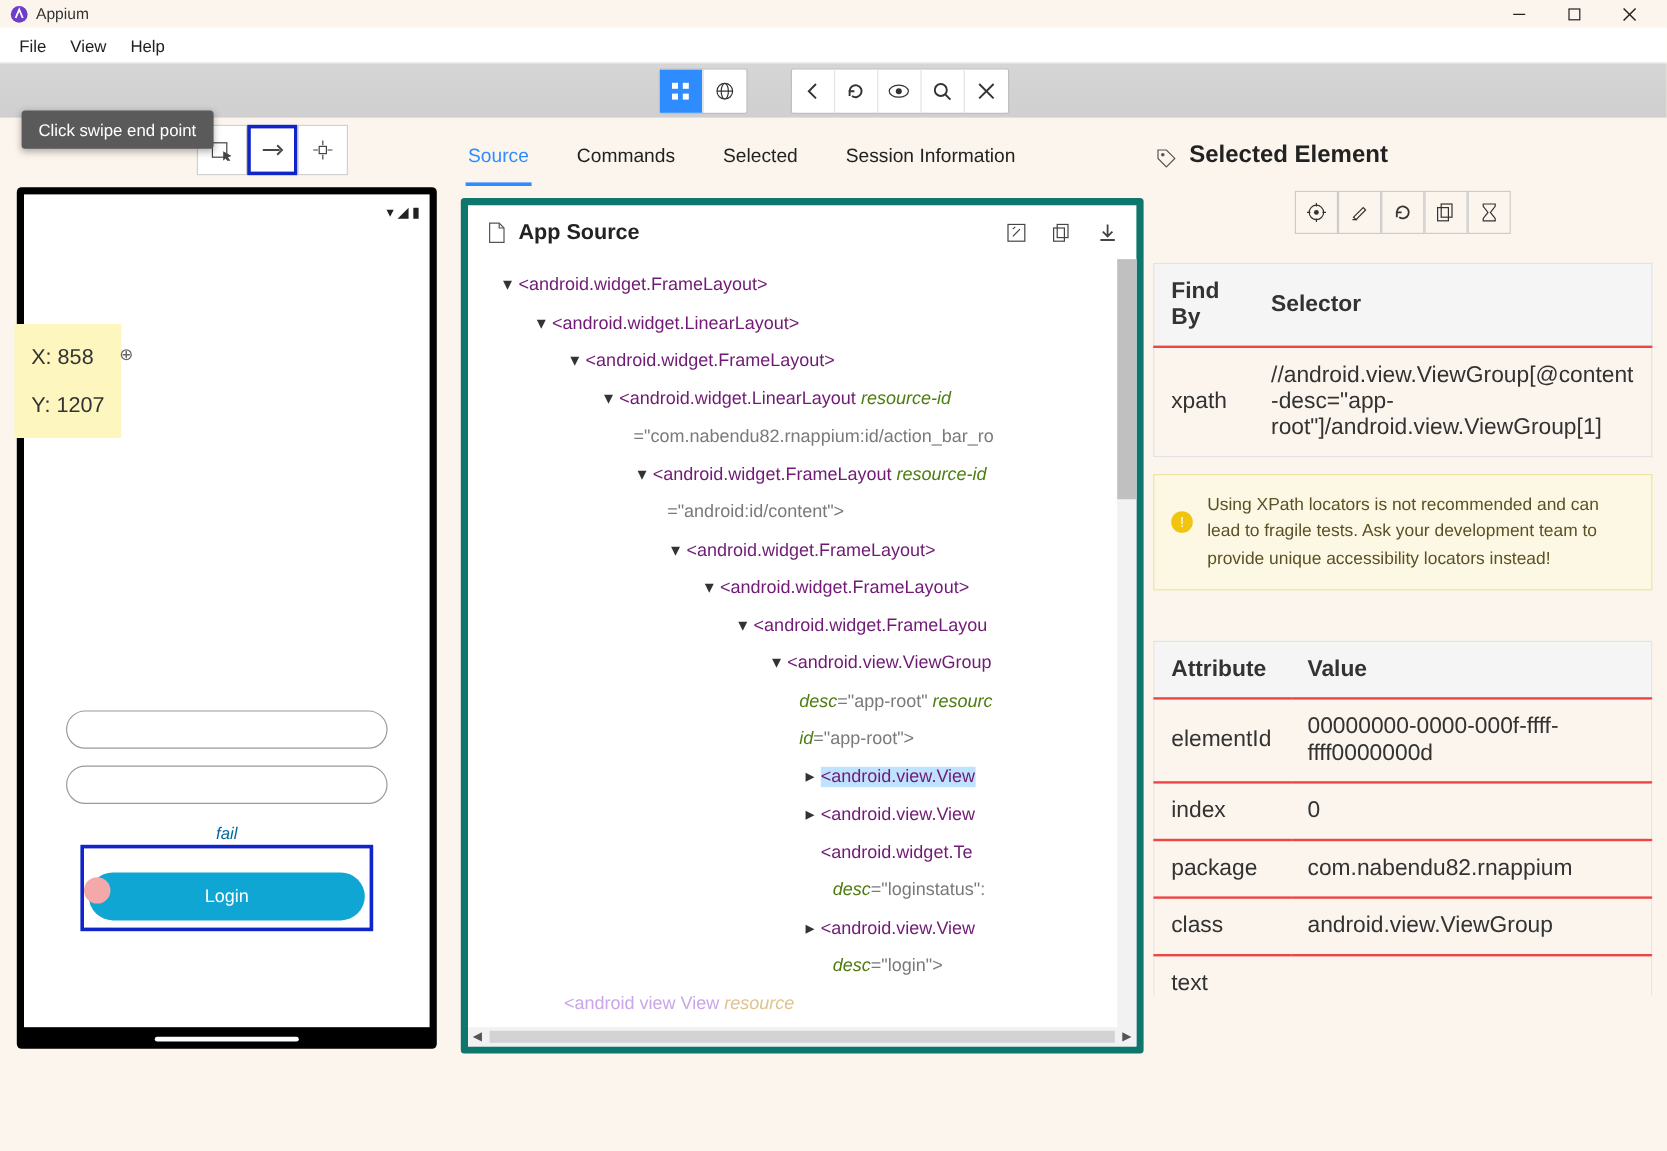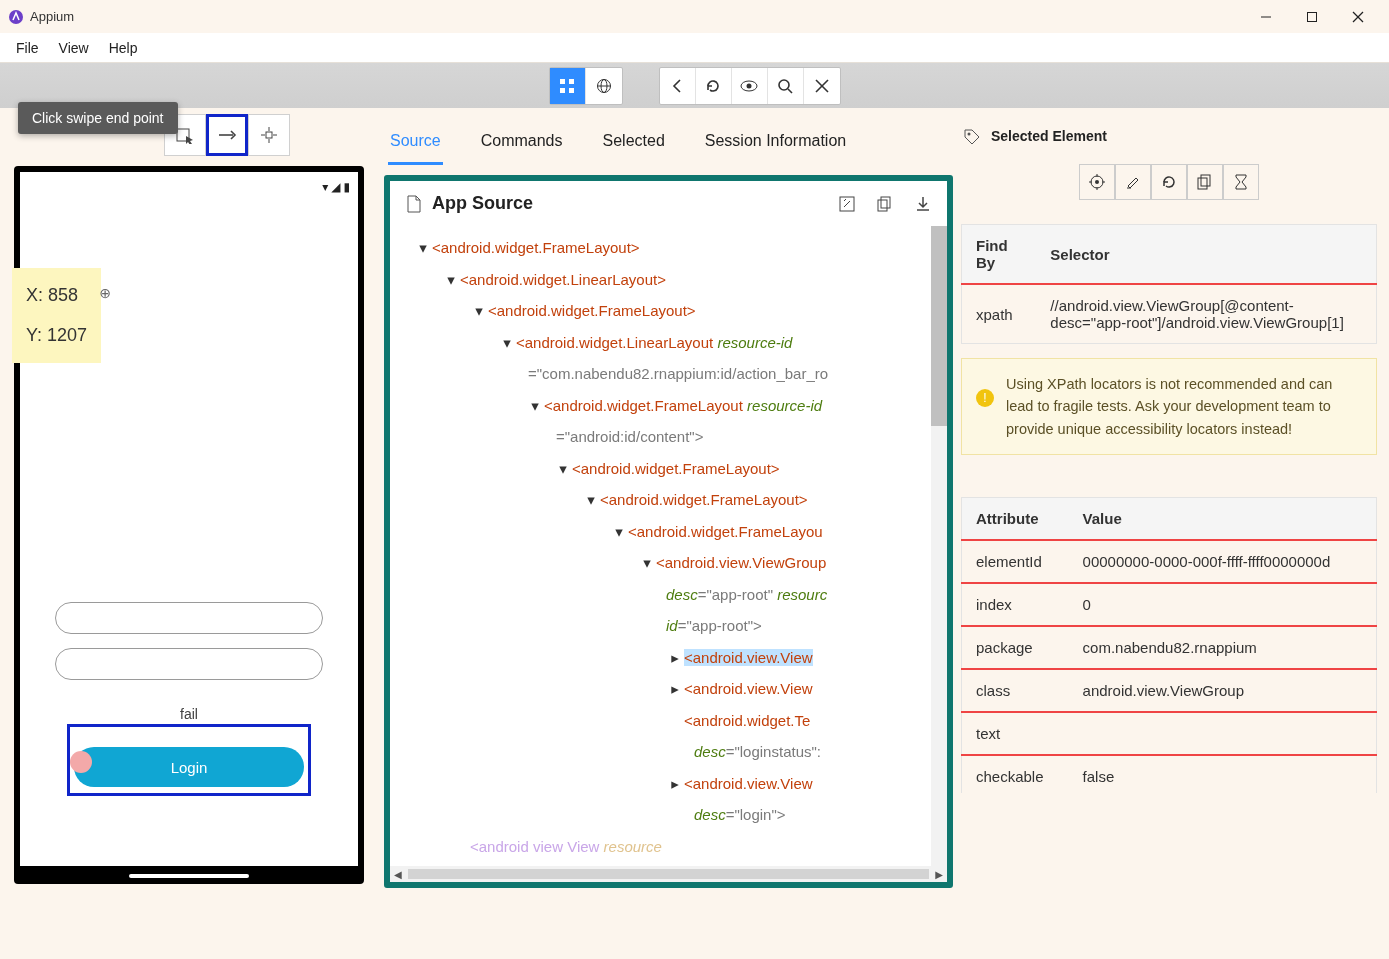--- a/index.html
+++ b/index.html
@@ -1,17 +1,17 @@
 <!DOCTYPE html>
 <html><head>
 <meta charset="utf-8">
 <style>
 * { margin:0; padding:0; box-sizing:border-box; font-family:"Segoe UI",Arial,sans-serif; }
 body { width:1389px; height:959px; background:#fcf5ed; overflow:hidden; }
-.titlebar { height:33px; display:flex; align-items:center; padding:0 8px; background:#fcf5ed;text-align:right; }
+.titlebar { height:23px; display:flex; align-items:center; padding:0 8px; background:#fcf5ed;text-align:right; }
 .titlebar .logo { width:16px; height:16px; margin-right:6px; }
 .titlebar .title { font-size:13px; color:#333; }
 .win-controls { margin-left:auto; display:flex; }
 .win-controls .wbtn { width:46px; height:33px; display:flex; align-items:center; justify-content:center; color:#222; font-size:13px; }
 .menubar { height:30px; display:flex; align-items:center; padding:0 6px; border-bottom:1px solid #e6e0d8; background:#fff; }
 .menubar .mitem { padding:4px 10px; font-size:14px; color:#222; }
 .toolbar-outer { background:linear-gradient(#d6d6d6,#cfcfcf); height:45px; display:flex; align-items:center; justify-content:center; }
 .seggrp { display:flex; background:#fff; border:1px solid #bfbfbf; border-radius:2px; margin:0 18px; }
 .segbtn { width:36px; height:36px; display:flex; align-items:center; justify-content:center; border-right:1px solid #e3e3e3; color:#333; }
 .segbtn:last-child { border-right:none; }
@@ -22,26 +22,26 @@
 .right-col { width:430px; padding:8px 12px 8px 2px; }
 .panel { background:#fff; border:6px solid #0f766e; border-radius:3px; }
 .tooltip { position:absolute; left:18px; top:-6px; background:#5a5a5a; color:#fff; padding:8px 14px; font-size:14px; border-radius:3px; z-index:5; box-shadow:0 2px 6px rgba(0,0,0,.3);}
 .tooltip:after { content:""; position:absolute; left:20px; bottom:-7px; border:7px solid transparent; border-top-color:#5a5a5a; }
 .left-toolbar { display:flex; gap:0; margin-bottom:10px; margin-left:150px; }
 .ltbtn { width:42px; height:42px; background:#fff; border:1px solid #d0d0d0; display:flex; align-items:center; justify-content:center; color:#444; }
 .ltbtn.hl { border:3px solid #1025c9; }
 .device-frame { width:350px; height:718px; background:#000; border-radius:4px; position:relative; margin-top:2px; }
 .device-screen { position:absolute; left:6px; right:6px; top:6px; bottom:18px; background:#fff; }
 .statusrow { position:absolute; top:8px; left:0; right:8px; display:flex; justify-content:flex-end; gap:3px; font-size:12px; color:#222;}
-.coord-box { position:absolute; left:12px; top:160px; background:#fdf6bf; padding:8px 14px; font-size:18px; color:#333; z-index:3; line-height:2.2;}
+.coord-box { position:absolute; left:12px; top:172px; background:#fdf6bf; padding:8px 14px; font-size:18px; color:#333; z-index:3; line-height:2.2;}
 .coord-box .xv { position:relative; }
 .coord-box .tgt { position:absolute; right:-24px; top:2px; font-size:14px; color:#666;}
 .form-area { position:absolute; top:430px; left:0; right:0; display:flex; flex-direction:column; align-items:center; }
 .txtfield { width:268px; height:32px; border:1px solid #9a9a9a; border-radius:16px; margin-bottom:14px; }
-.fail-lbl { font-size:14px; color:#404040; margin-bottom:2px; margin-top:12px;}
+.fail-lbl { font-size:14px; color:#0369a1; margin-bottom:2px; margin-top:2px;font-style:italic;}
 .login-wrap { border:3px solid #1025c9; padding:20px 4px 6px 4px; }
 .login-btn { width:230px; height:40px; background:#10a6d3; border-radius:22px; display:flex; align-items:center; justify-content:center; color:#fff; font-size:15px; position:relative;}
 .pink-dot { position:absolute; left:-4px; top:4px; width:22px; height:22px; background:#f3a9a9; border-radius:50%; }
 .homebar { position:absolute; bottom:6px; left:50%; transform:translateX(-50%); width:120px; height:4px; background:#fff; border-radius:2px; }
 .mid-tabs { display:flex; gap:36px; padding:6px 4px 0 4px; border-bottom:1px solid transparent;}
 .mid-tabs .tab { padding:10px 2px 14px 2px; font-size:16px; color:#222; position:relative;}
 .mid-tabs .tab.active { color:#2f8cff; }
 .mid-tabs .tab.active:after { content:""; position:absolute; left:0; right:0; bottom:-1px; height:3px; background:#2f8cff; }
 .source-panel { margin-top:10px; }
 .src-header { display:flex; align-items:center; padding:12px 16px; font-size:18px; font-weight:600; color:#222;}
@@ -49,30 +49,30 @@
 .src-header .hact { margin-left:auto; display:flex; gap:22px; color:#444; font-size:16px;}
 .tree-wrap { position:relative; height:640px; display:flex; }
 .tree-scroll { overflow:hidden; flex:1; padding:6px 6px 6px 6px; font-size:15px; color:#777; line-height:2.1; position:relative;}
 .tree-vbar { width:16px; background:#f2f2f2; position:relative;}
 .tree-vbar .vt { position:absolute; top:0; left:0; right:0; height:200px; background:#c0c0c0;}
 .tree-hbar { height:16px; background:#f2f2f2; display:flex; align-items:center; justify-content:space-between; padding:0 4px;}
 .tree-hbar .ht { background:#d3d3d3; height:10px; flex:1; margin:0 6px; }
 .tree-hbar .harrow { color:#555; font-size:10px;}
 .node { white-space:nowrap; padding-left:0;}
 .node .tog { display:inline-block; width:18px; color:#333; text-align:center;}
-.tag { color:#c2410c; }
+.tag { color:#701a75; }
 .attrname { color:#4d7c0f; font-style:italic; }
 .attrval { color:#7a7a7a; }
 .ind1{padding-left:18px}.ind2{padding-left:46px}.ind3{padding-left:74px}.ind4{padding-left:102px}.ind5{padding-left:130px}.ind6{padding-left:158px}.ind7{padding-left:186px}.ind8{padding-left:214px}.ind9{padding-left:242px}.ind10{padding-left:270px}
 .el-hl { background:#bfe2ff; }
-.sel-header { display:flex; align-items:flex-start; padding:12px 6px 8px 2px; font-size:14px; font-weight:600; color:#222;}
+.sel-header { display:flex; align-items:flex-end; padding:12px 6px 8px 2px; font-size:20px; font-weight:600; color:#222;}
 .sel-header .tagico { margin-right:10px; color:#555;}
 .act-row { display:flex; justify-content:center; gap:0; margin:10px 0 16px 0;}
 .act-row .ab { width:36px; height:36px; border:1px solid #ccc; display:flex; align-items:center; justify-content:center; color:#333; font-size:15px; }
-.tbl { width:100%; border:1px solid #e3e3e3; border-collapse:collapse; font-size:15px;margin-top:24px;}
+.tbl { width:100%; border:1px solid #e3e3e3; border-collapse:collapse; font-size:19px;margin-top:24px;}
 .tbl th, .tbl td { text-align:left; padding:12px 14px; }
 .tbl th { background:#f5f5f5; color:#333; font-weight:600; border-bottom:1px solid #e3e3e3;}
 .tbl td { color:#333; border-top:2px solid #ef4444; }
 .sel-val { color:#2158d0; word-break:break-word;}
 .warnbox { background:#fdf8e3; border:1px solid #f1e3a4; padding:14px 14px 14px 44px; position:relative; color:#5b5026; font-size:14.5px; margin:14px 0 18px 0; line-height:1.55;}
 .warnbox .wico { position:absolute; left:14px; top:30px; width:18px; height:18px; background:#f1c40f; border-radius:50%; display:flex; align-items:center; justify-content:center; color:#fff; font-size:12px;}
 .attr-tbl-wrap { max-height:320px; overflow:hidden;}
 svg { display:block; }
 </style>
 </head>

